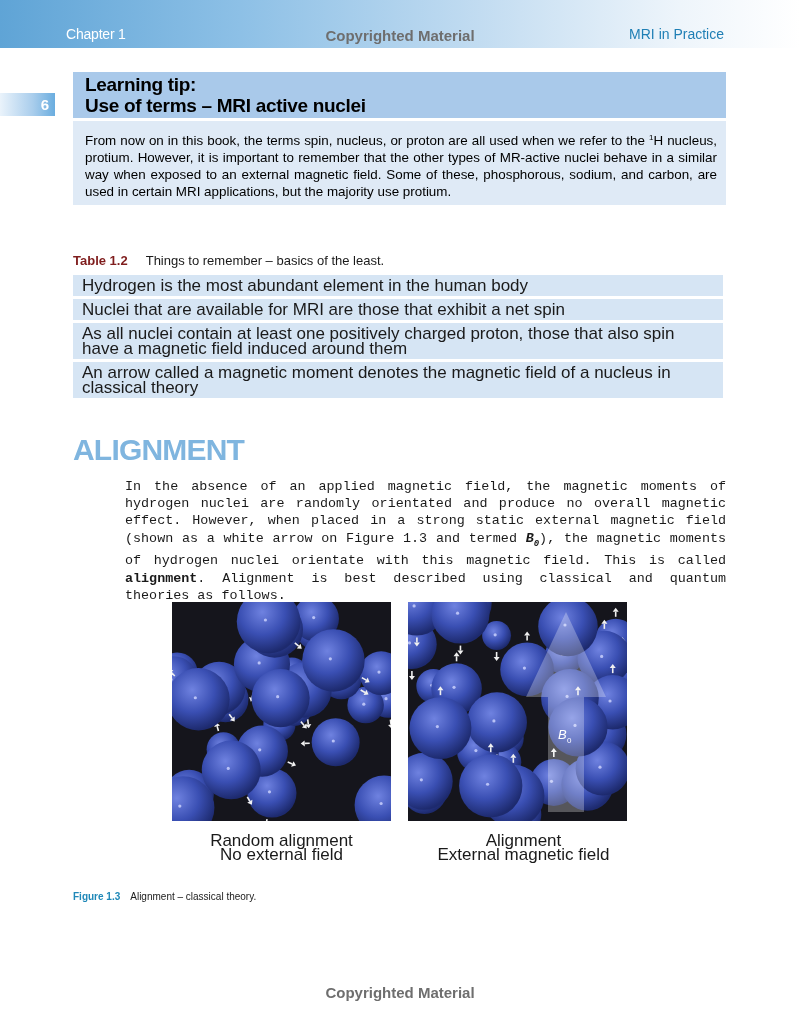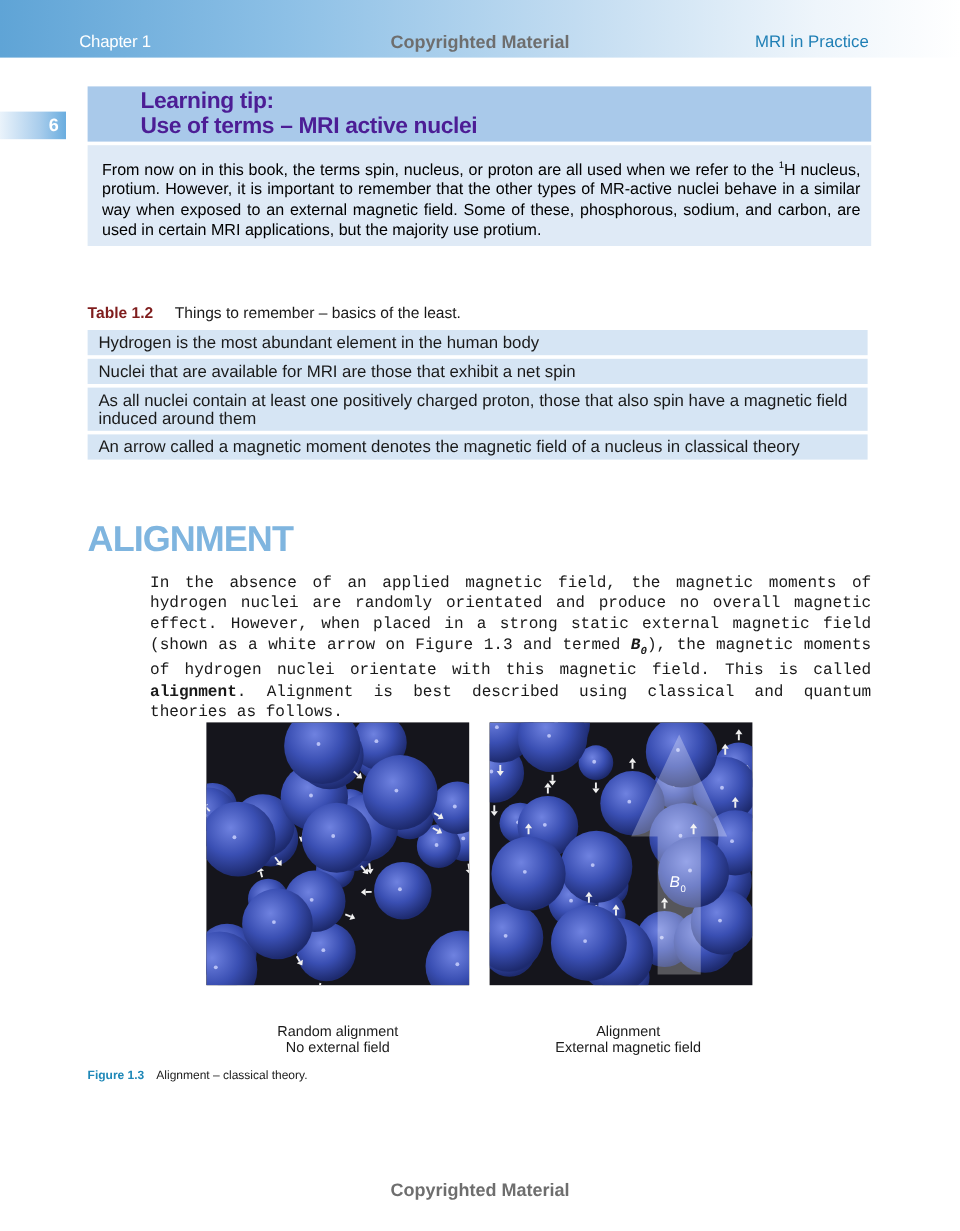--- a/index.html
+++ b/index.html
@@ -29,23 +29,22 @@
     background: linear-gradient(to right, #eaf3fb 0%, #a9cdec 60%, #6aaddf 100%);
   }
   .page-num {
     position: absolute; right: 6px; top: 3px; font-size: 15px; font-weight: bold; color: #ffffff;
   }
   .tip-head {
     position: absolute; left: 73px; top: 72px; width: 653px; height: 46px;
     background: #a9c9ea; padding: 0;
   }
   .tip-head .l1, .tip-head .l2 {
-    position: absolute; left: 12px; font-size: 19px; font-weight: bold; color: #4c1d95;
+    position: absolute; left: 12px; font-size: 19px; font-weight: bold; color: #000000;
     letter-spacing: -0.3px;
-    margin-left: 32px;
   }
   .tip-head .l1 { top: 2px; }
   .tip-head .l2 { top: 23px; }
   .tip-body {
     position: absolute; left: 73px; top: 121px; width: 653px; height: 84px;
     background: #dfeaf6;
   }
   .tip-body p {
     margin: 0; position: absolute; left: 12px; top: 9px; width: 632px;
     font-size: 13.4px; line-height: 16.8px; color: #000000; text-align: justify;
@@ -53,40 +52,40 @@
   .tip-body sup { font-size: 8px; }
   .table-caption {
     position: absolute; left: 73px; top: 253px; font-size: 13px;
   }
   .table-caption .num { color: #7f1d1d; font-weight: bold; margin-right: 18px; }
   .tbl {
     position: absolute; left: 73px; top: 275px; width: 650px;
   }
   .tbl-row {
     background: #d6e5f4; margin-bottom: 3px; padding: 3px 9px 3px 9px;
-    font-size: 14px; line-height: 15px; color: #1a1a1a;
+    font-size: 17px; line-height: 15px; color: #1a1a1a;
   }
   .section-title {
     position: absolute; left: 73px; top: 433px; font-size: 30px; font-weight: bold;
     color: #7fb5df; letter-spacing: -0.8px;
   }
   .body-para {
     position: absolute; left: 125px; top: 478px; width: 601px; margin: 0;
     font-size: 13.4px; line-height: 17.2px; text-align: justify; color: #1a1a1a; font-family: Liberation Mono, monospace;
   }
   .body-para sub { font-size: 9px; }
   .figure {
     position: absolute; top: 602px; width: 219px; height: 219px; background: #15151c; overflow: hidden;
   }
   .fig-left { left: 172px; }
   .fig-right { left: 408px; }
   .figure svg { width: 219px; height: 219px; display: block; }
   .fig-label {
-    position: absolute; top: 852px; width: 219px; text-align: center;
-    font-size: 12px; line-height: 14px; color: #1a1a1a;
+    position: absolute; top: 834px; width: 219px; text-align: center;
+    font-size: 17px; line-height: 14px; color: #1a1a1a;
   }
   .fig-label-left { left: 172px; }
   .fig-label-right { left: 414px; }
   .fig-caption {
     position: absolute; left: 73px; top: 891px; font-size: 10px;
   }
   .fig-caption .num { color: #1f88b8; font-weight: bold; margin-right: 10px; }
   .footer-copy {
     position: absolute; left: 0; width: 800px; top: 984px; text-align: center;
     font-size: 15px; color: #6e6e6e; font-weight: bold;

